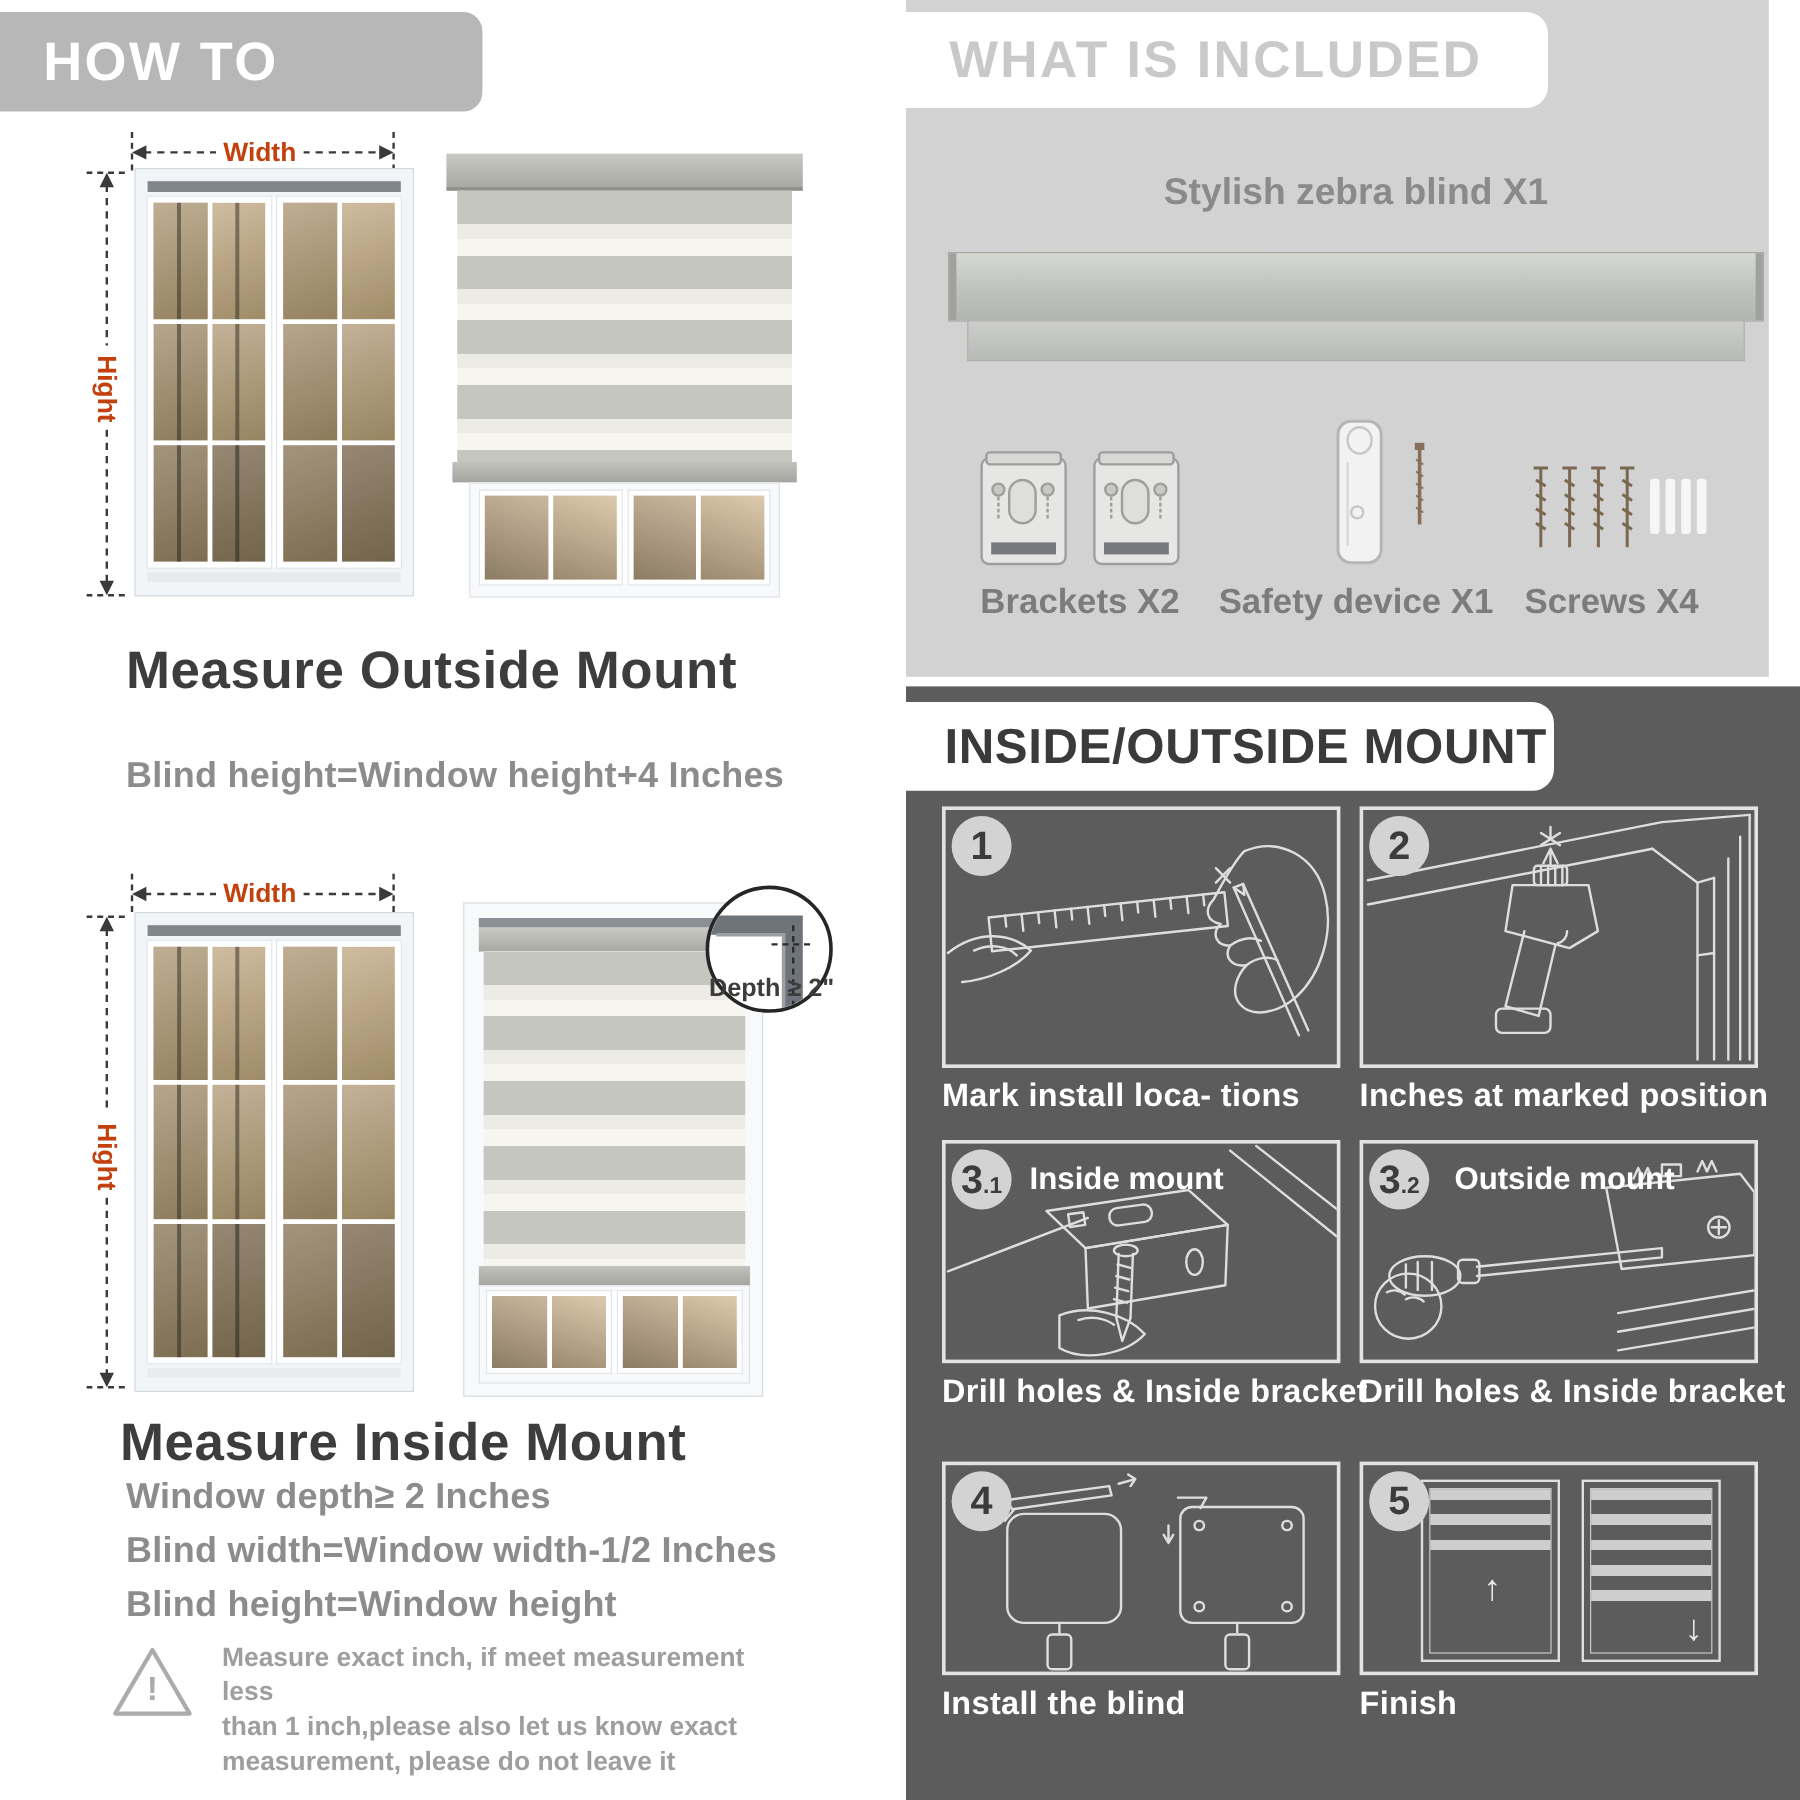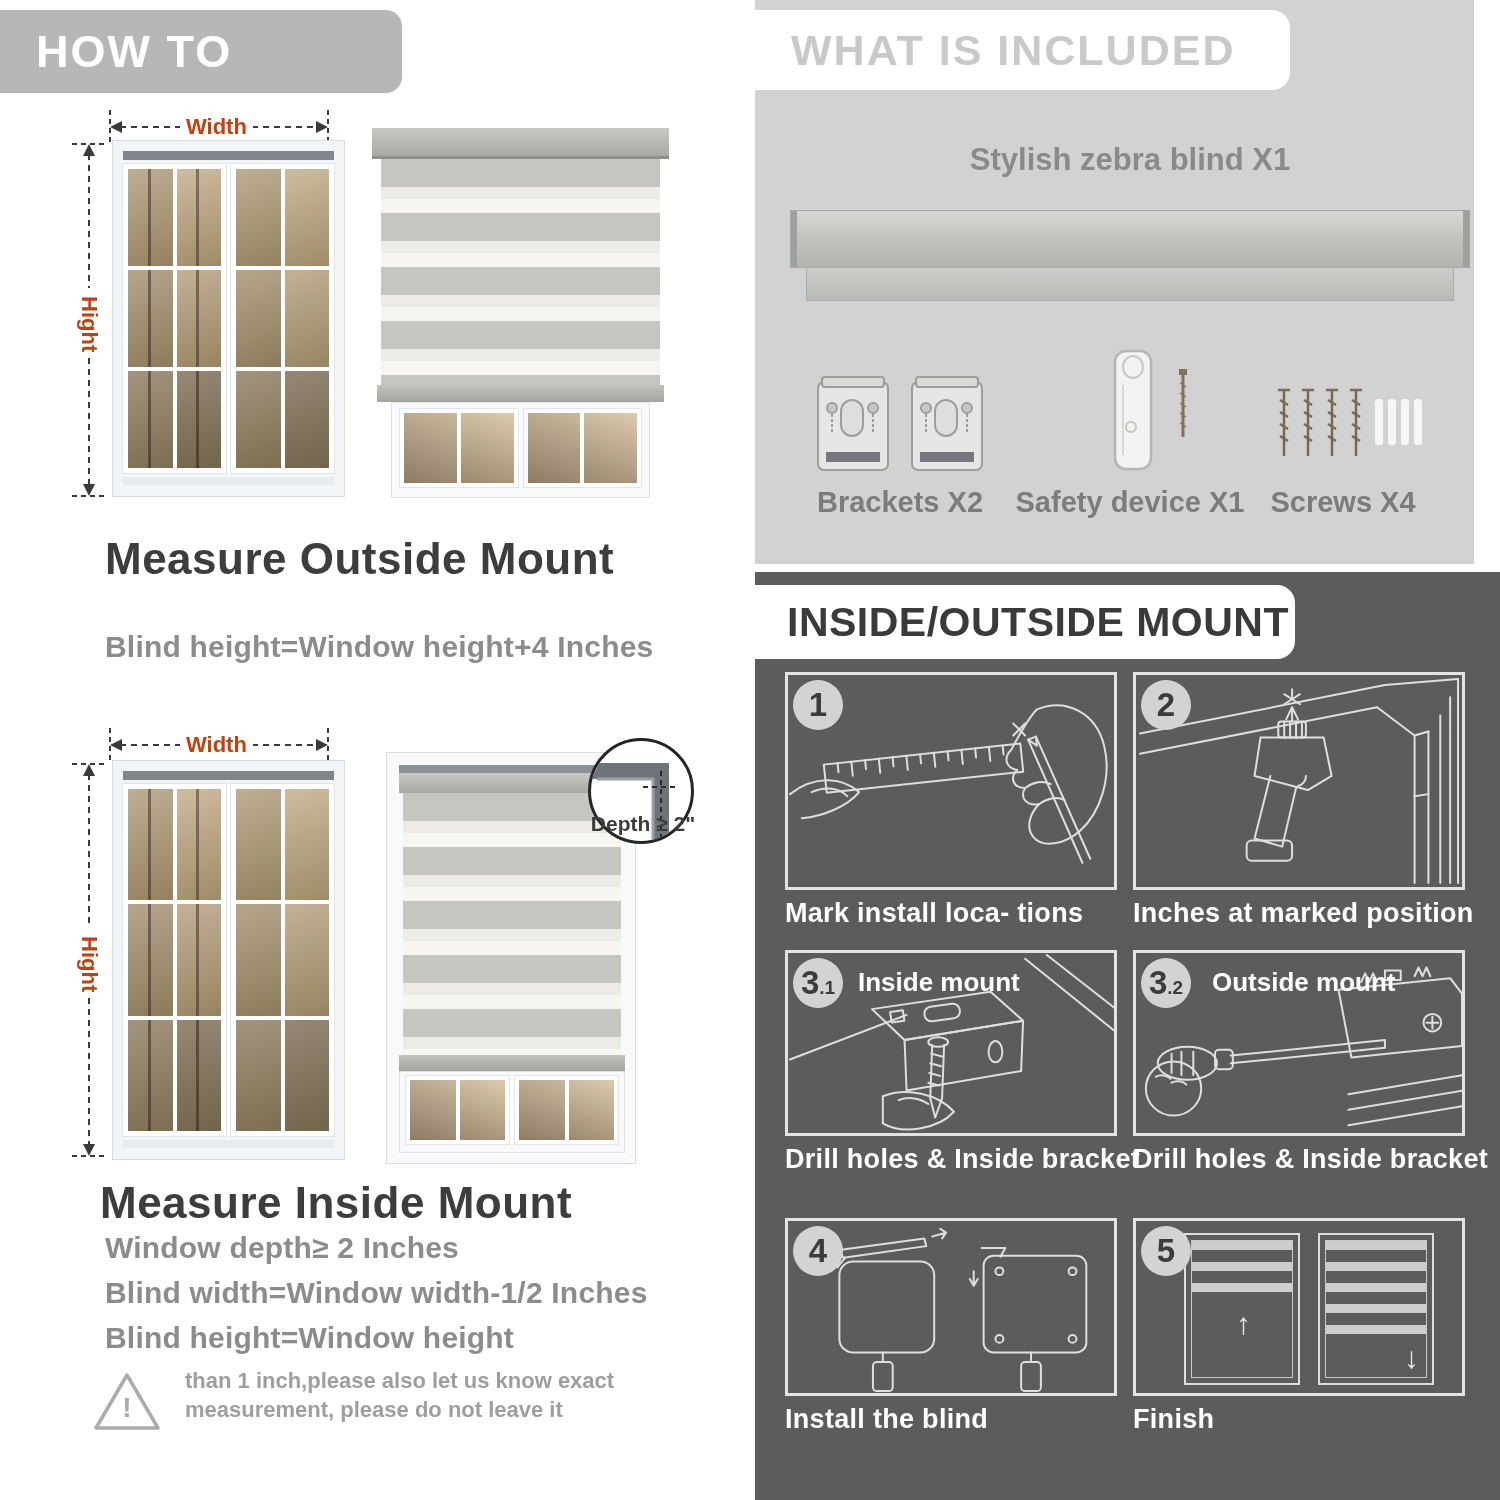--- a/index.html
+++ b/index.html
@@ -238,20 +238,21 @@
   <div class="abs mline" style="left:105px;top:1276px;">Blind width=Window width-1/2 Inches</div>
   <div class="abs mline" style="left:105px;top:1321px;">Blind height=Window height</div>
 
   <div class="abs" style="left:92px;top:1370px;width:70px;height:64px;">
     <svg width="70" height="64" viewBox="0 0 70 64">
       <path d="M35,5 L66,58 L4,58 Z" fill="none" stroke="#ababab" stroke-width="3.5" stroke-linejoin="round"></path>
     </svg>
     <div class="abs" style="left:0;top:22px;width:70px;text-align:center;color:#ababab;font-size:28px;font-weight:bold;">!</div>
   </div>
   <div class="abs warntext" style="left:185px;top:1366px;width:480px;">
+    <div>Measure exact inch, if meet measurement less</div>
     <div>than 1 inch,please also let us know exact</div>
     <div>measurement, please do not leave it</div>
   </div>
 
   <div class="abs rtop">
     <div class="abs rtophead">WHAT IS INCLUDED</div>
 
     <div class="abs blindlabel" style="left:150px;top:142px;width:450px;">Stylish zebra blind X1</div>
 
     <div class="abs railmain" style="left:35px;top:210px;width:680px;height:58px;"></div>

